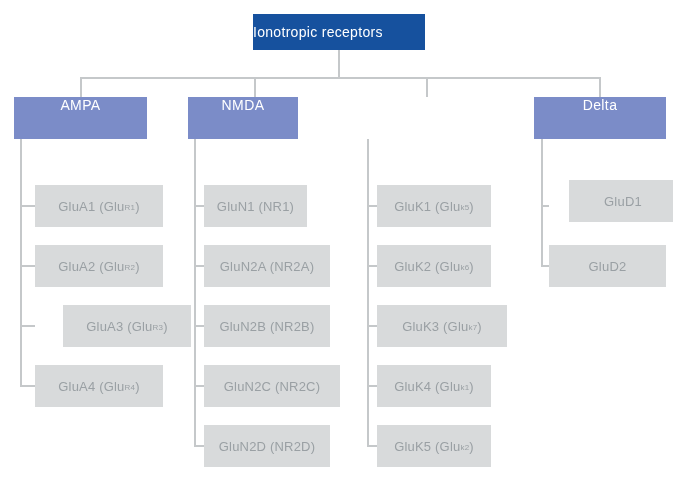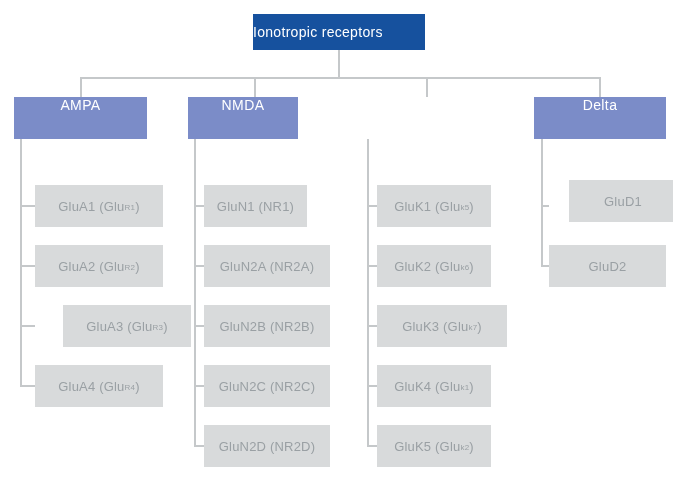--- a/index.html
+++ b/index.html
@@ -137,21 +137,21 @@
   <div class="child" style="left:204px; top:245px; width:126px;">
     <span>GluN2A (NR2A)</span>
       <sub></sub>
       <span></span>
   </div>
   <div class="child" style="left:204px; top:305px; width:126px;">
     <span>GluN2B (NR2B)</span>
       <sub></sub>
       <span></span>
   </div>
-  <div class="child" style="left:204px; top:365px; width:126px;">
+  <div class="child" style="left:204px; top:365px; width:136px;">
     <span>GluN2C (NR2C)</span>
       <sub></sub>
       <span></span>
   </div>
   <div class="child" style="left:204px; top:425px; width:126px;">
     <span>GluN2D (NR2D)</span>
       <sub></sub>
       <span></span>
   </div>
 

